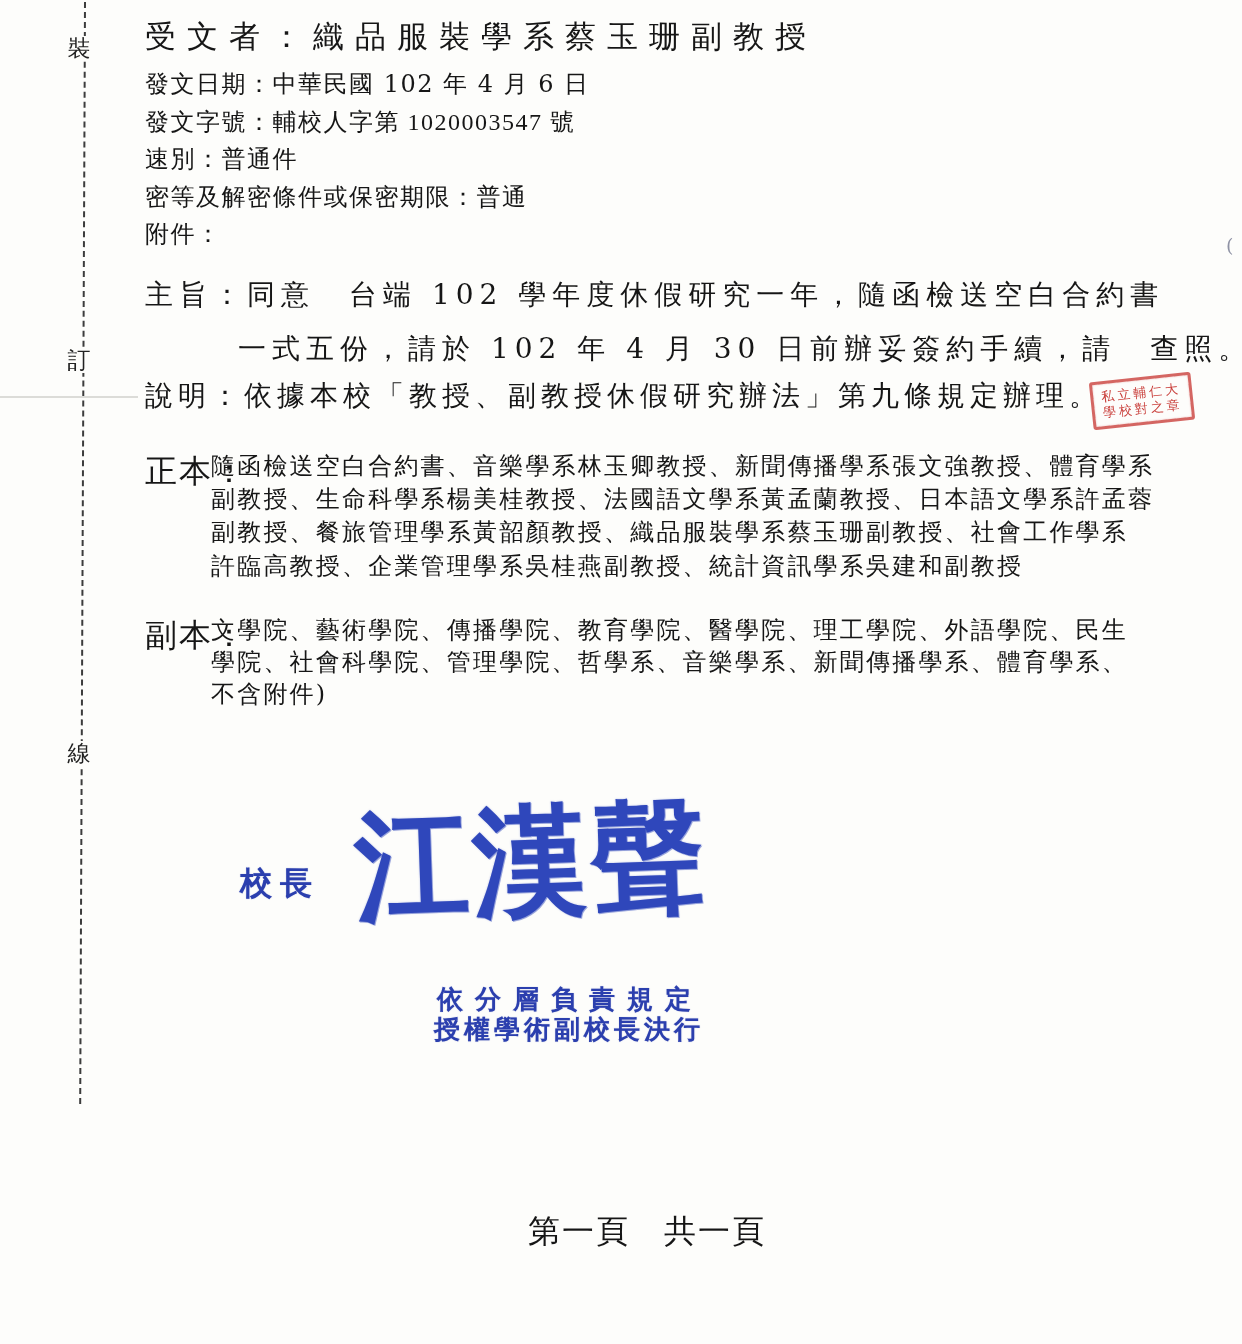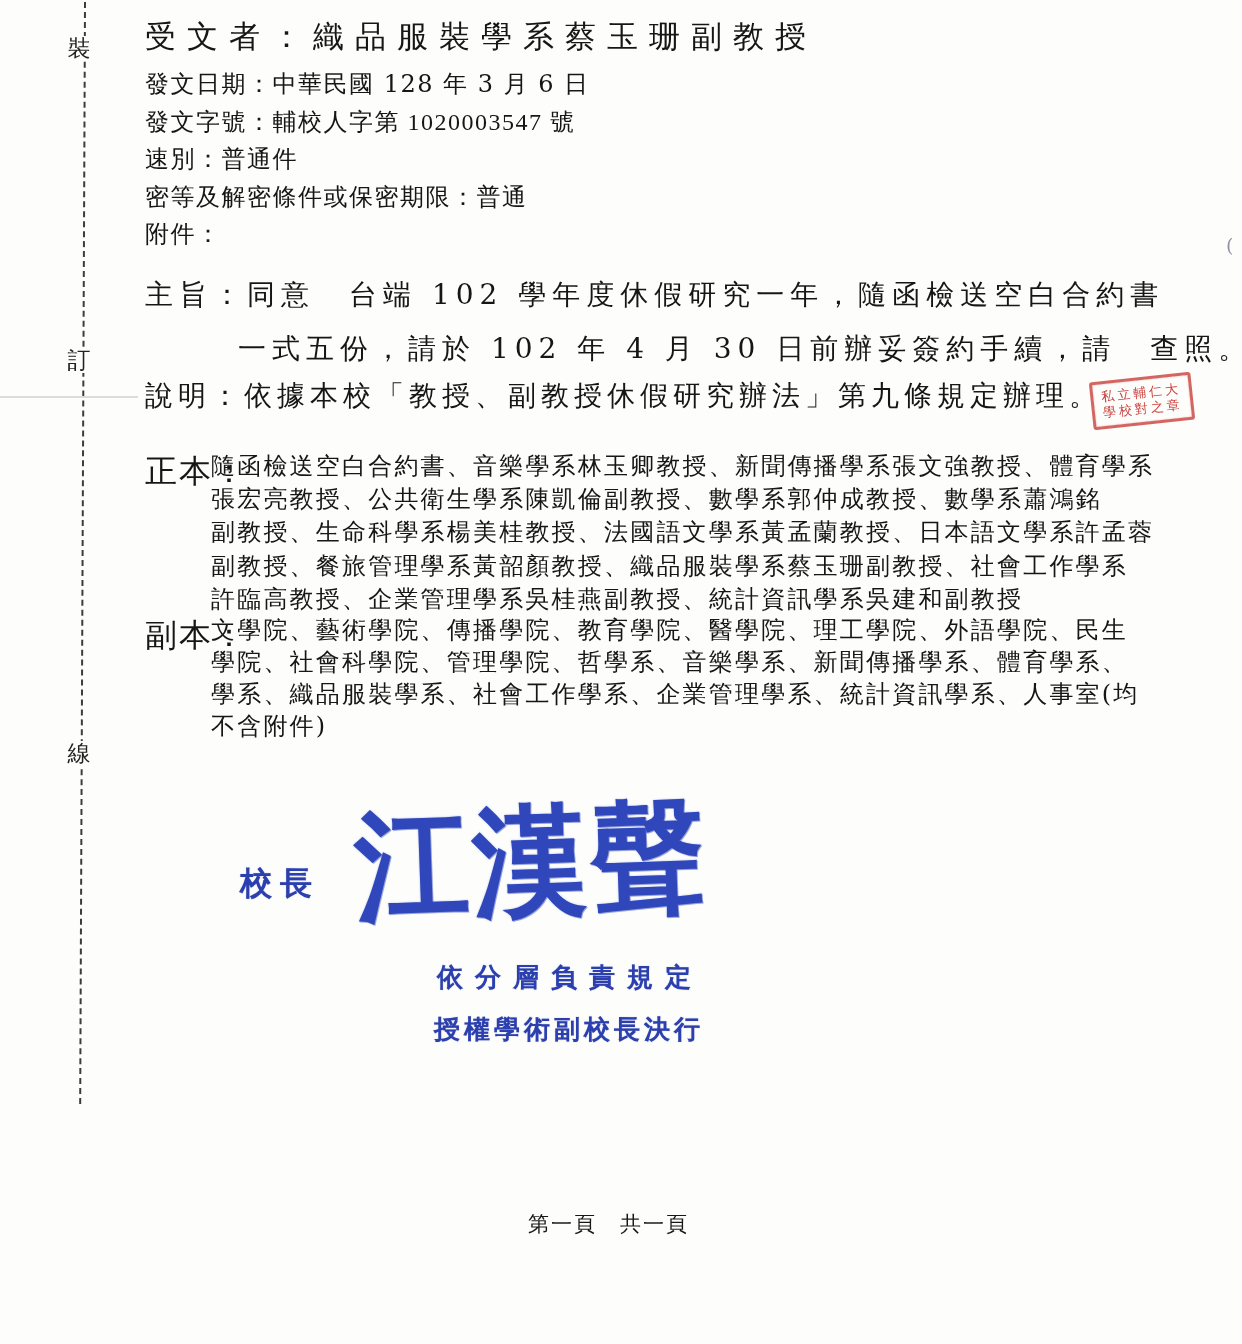--- a/index.html
+++ b/index.html
@@ -53,75 +53,73 @@
   
   .blue{color:#2b3fae;}
   .sig-title{left:240px;top:862px;font-size:32px;letter-spacing:8px;font-weight:bold;
     text-shadow:0 0 1px rgba(43,63,174,.55);}
   .sig-name{
     left:352px;top:788px;font-size:120px;letter-spacing:4px;font-weight:bold;
     color:#2f47bb;
     transform:rotate(-2deg) scaleX(.95);transform-origin:left top;
     text-shadow:1px 1px 0 rgba(47,71,187,.45),0 0 2px rgba(47,71,187,.4);
   }
-  .sig-note1{left:437px;top:960px;font-size:26px;letter-spacing:12px;font-weight:bold;
+  .sig-note1{left:437px;top:982px;font-size:26px;letter-spacing:12px;font-weight:bold;
     text-shadow:0 0 1px rgba(43,63,174,.5);font-family:Liberation Mono, monospace;}
   .sig-note2{left:434px;top:1012px;font-size:26px;letter-spacing:4px;font-weight:bold;
     text-shadow:0 0 1px rgba(43,63,174,.5);}
   
-  .footer{left:528px;top:1210px;font-size:21px;letter-spacing:2px;}
+  .footer{left:528px;top:1210px;font-size:32px;letter-spacing:2px;}
   
   .crease{left:0;top:396px;width:138px;height:2px;background:#dcdcd8;}
   .paren-artifact{left:1226px;top:234px;font-size:19px;color:#555a77;opacity:.65;}
 </style>
 </head>
 <body>
 
 <div class="page">
 
   <div class="bind-line"></div>
   <div class="bind-char" style="top:36px;">裝</div>
   <div class="bind-char" style="top:348px;">訂</div>
   <div class="bind-char" style="top:741px;">線</div>
 
   <div class="abs crease"></div>
   <div class="abs paren-artifact">(</div>
 
   <div class="abs recipient"><span>受文者：</span><span>織品服裝學系蔡玉珊副教授</span></div>
 
-  <div class="abs meta" style="top:68px;"><span>發文日期：</span><span>中華民國 128 年 3 月 6 日</span></div>
+  <div class="abs meta" style="top:68px;"><span>發文日期：</span><span>中華民國 102 年 4 月 6 日</span></div>
   <div class="abs meta" style="top:106px;font-family:Liberation Serif, serif;"><span>發文字號：</span><span>輔校人字第 1020003547 號</span></div>
   <div class="abs meta" style="top:143px;"><span>速別：</span><span>普通件</span></div>
   <div class="abs meta" style="top:181px;"><span>密等及解密條件或保密期限：</span><span>普通</span></div>
   <div class="abs meta" style="top:218px;"><span>附件：</span><span></span></div>
 
   <div class="abs big subj1"><span>主旨：</span><span>同意　台端 102 學年度休假研究一年，隨函檢送空白合約書</span></div>
   <div class="abs big subj2">一式五份，請於 102 年 4 月 30 日前辦妥簽約手續，請　查照。</div>
 
   <div class="abs big expl"><span>說明：</span><span>依據本校「教授、副教授休假研究辦法」第九條規定辦理。</span></div>
 
   <div class="abs seal">
     <div>私立輔仁大</div>
     <div>學校對之章</div>
   </div>
 
   <div class="abs list-label" style="top:450px;">正本：</div>
   <div class="abs list-body lh33" style="top:450px;">
     <div>隨函檢送空白合約書、音樂學系林玉卿教授、新聞傳播學系張文強教授、體育學系</div>
-    <div>張宏亮教授、公共衛生學系陳凱倫副教授、數學系郭仲成教授、數學系蕭鴻銘</div>
     <div>副教授、生命科學系楊美桂教授、法國語文學系黃孟蘭教授、日本語文學系許孟蓉</div>
     <div>副教授、餐旅管理學系黃韶顏教授、織品服裝學系蔡玉珊副教授、社會工作學系</div>
     <div>許臨高教授、企業管理學系吳桂燕副教授、統計資訊學系吳建和副教授</div>
   </div>
 
   <div class="abs list-label" style="top:614px;">副本：</div>
   <div class="abs list-body lh32" style="top:614px;">
     <div>文學院、藝術學院、傳播學院、教育學院、醫學院、理工學院、外語學院、民生</div>
     <div>學院、社會科學院、管理學院、哲學系、音樂學系、新聞傳播學系、體育學系、</div>
-    <div>學系、織品服裝學系、社會工作學系、企業管理學系、統計資訊學系、人事室(均</div>
     <div>不含附件)</div>
   </div>
 
   <div class="abs blue sig-title">校長</div>
   <div class="abs sig-name">江漢聲</div>
   <div class="abs blue sig-note1">依分層負責規定</div>
   <div class="abs blue sig-note2">授權學術副校長決行</div>
 
   <div class="abs footer">第一頁　共一頁</div>
 

